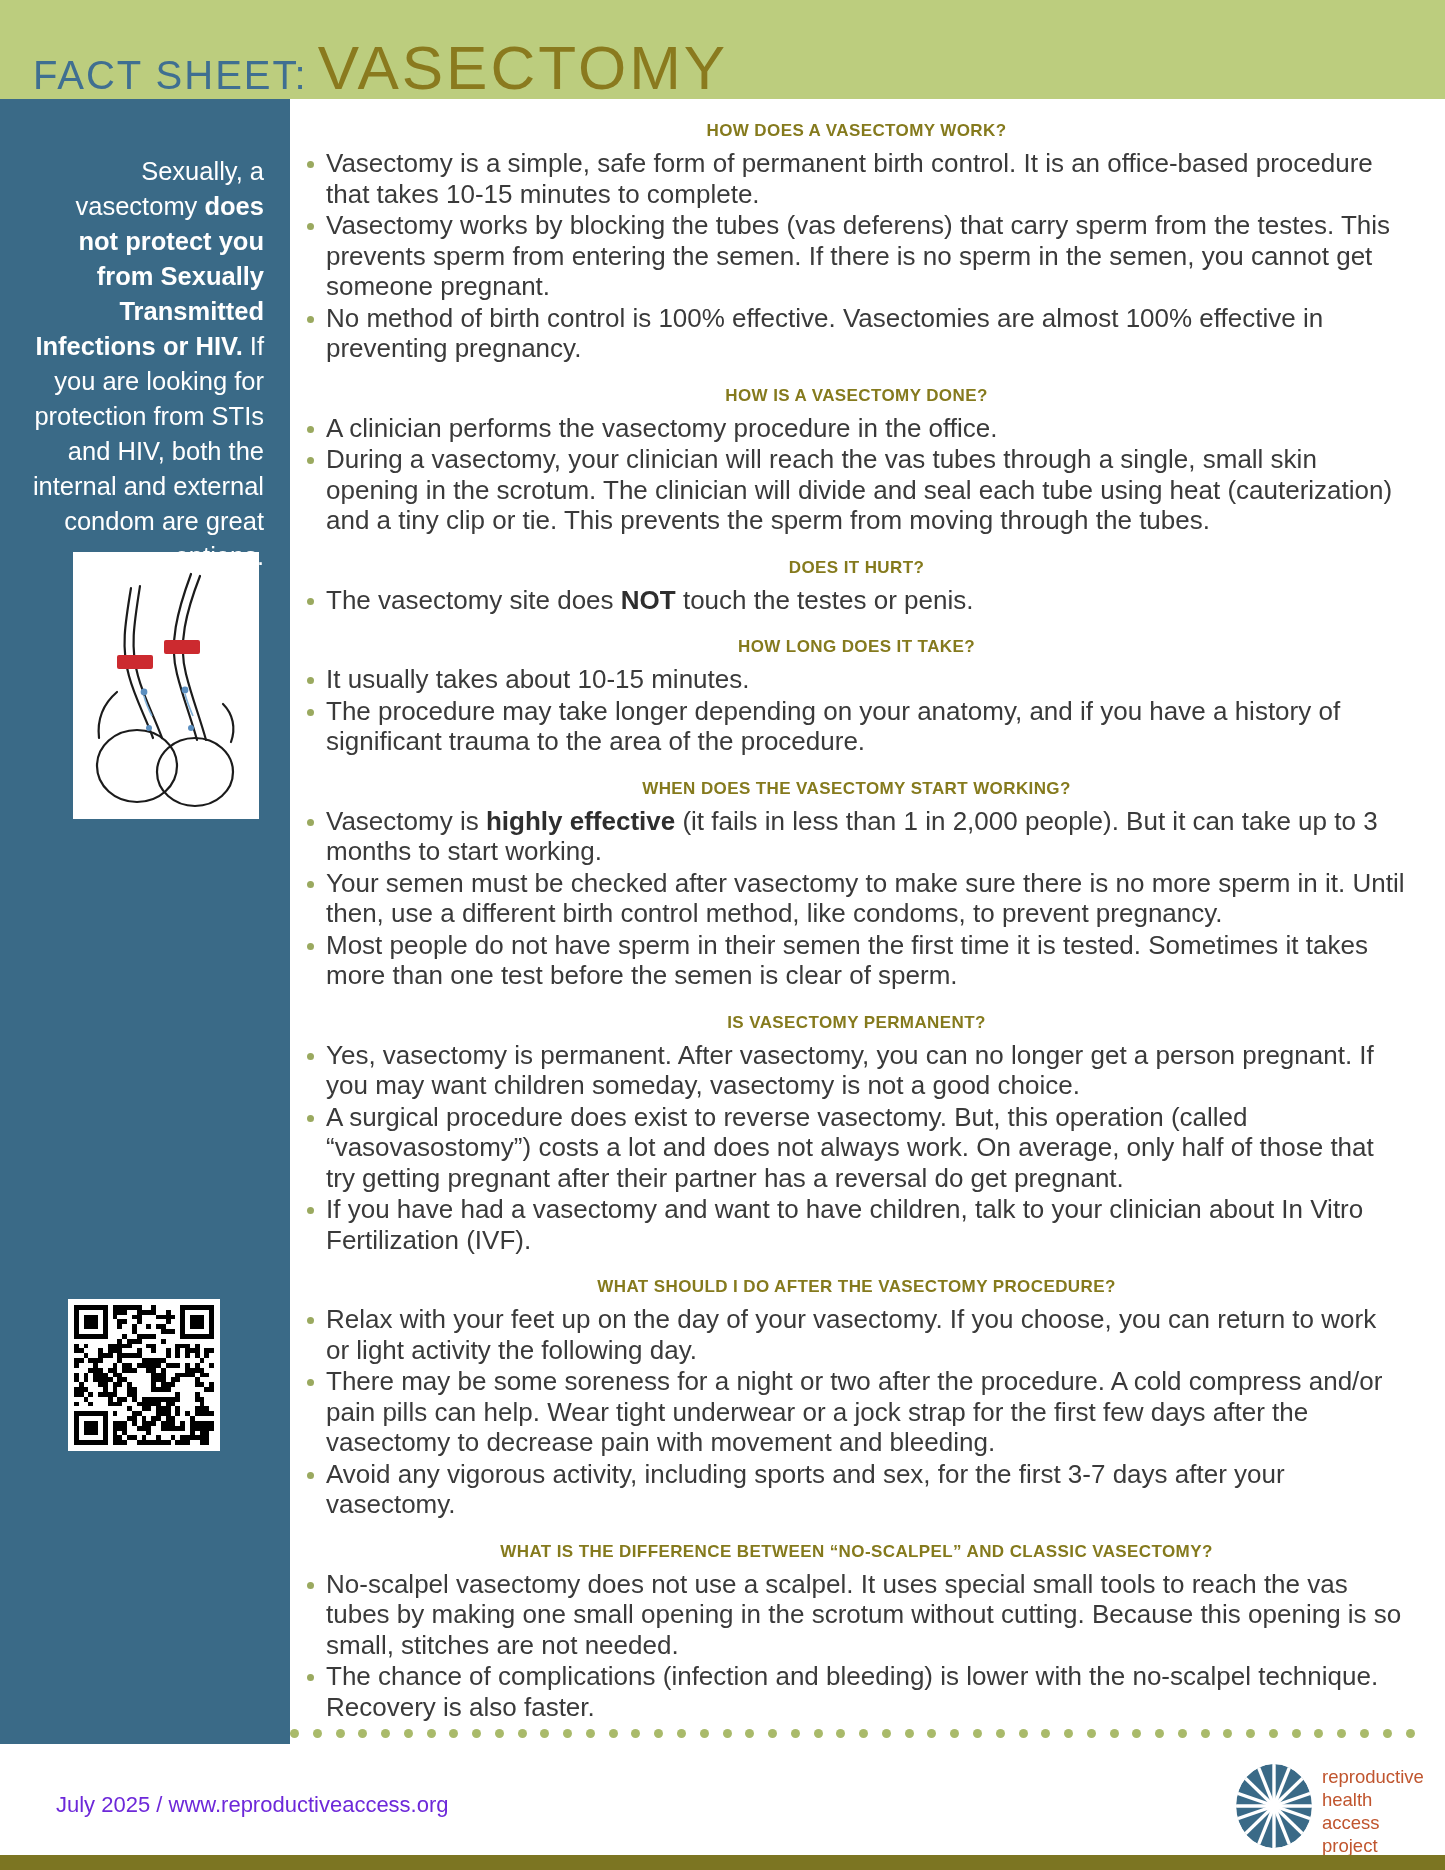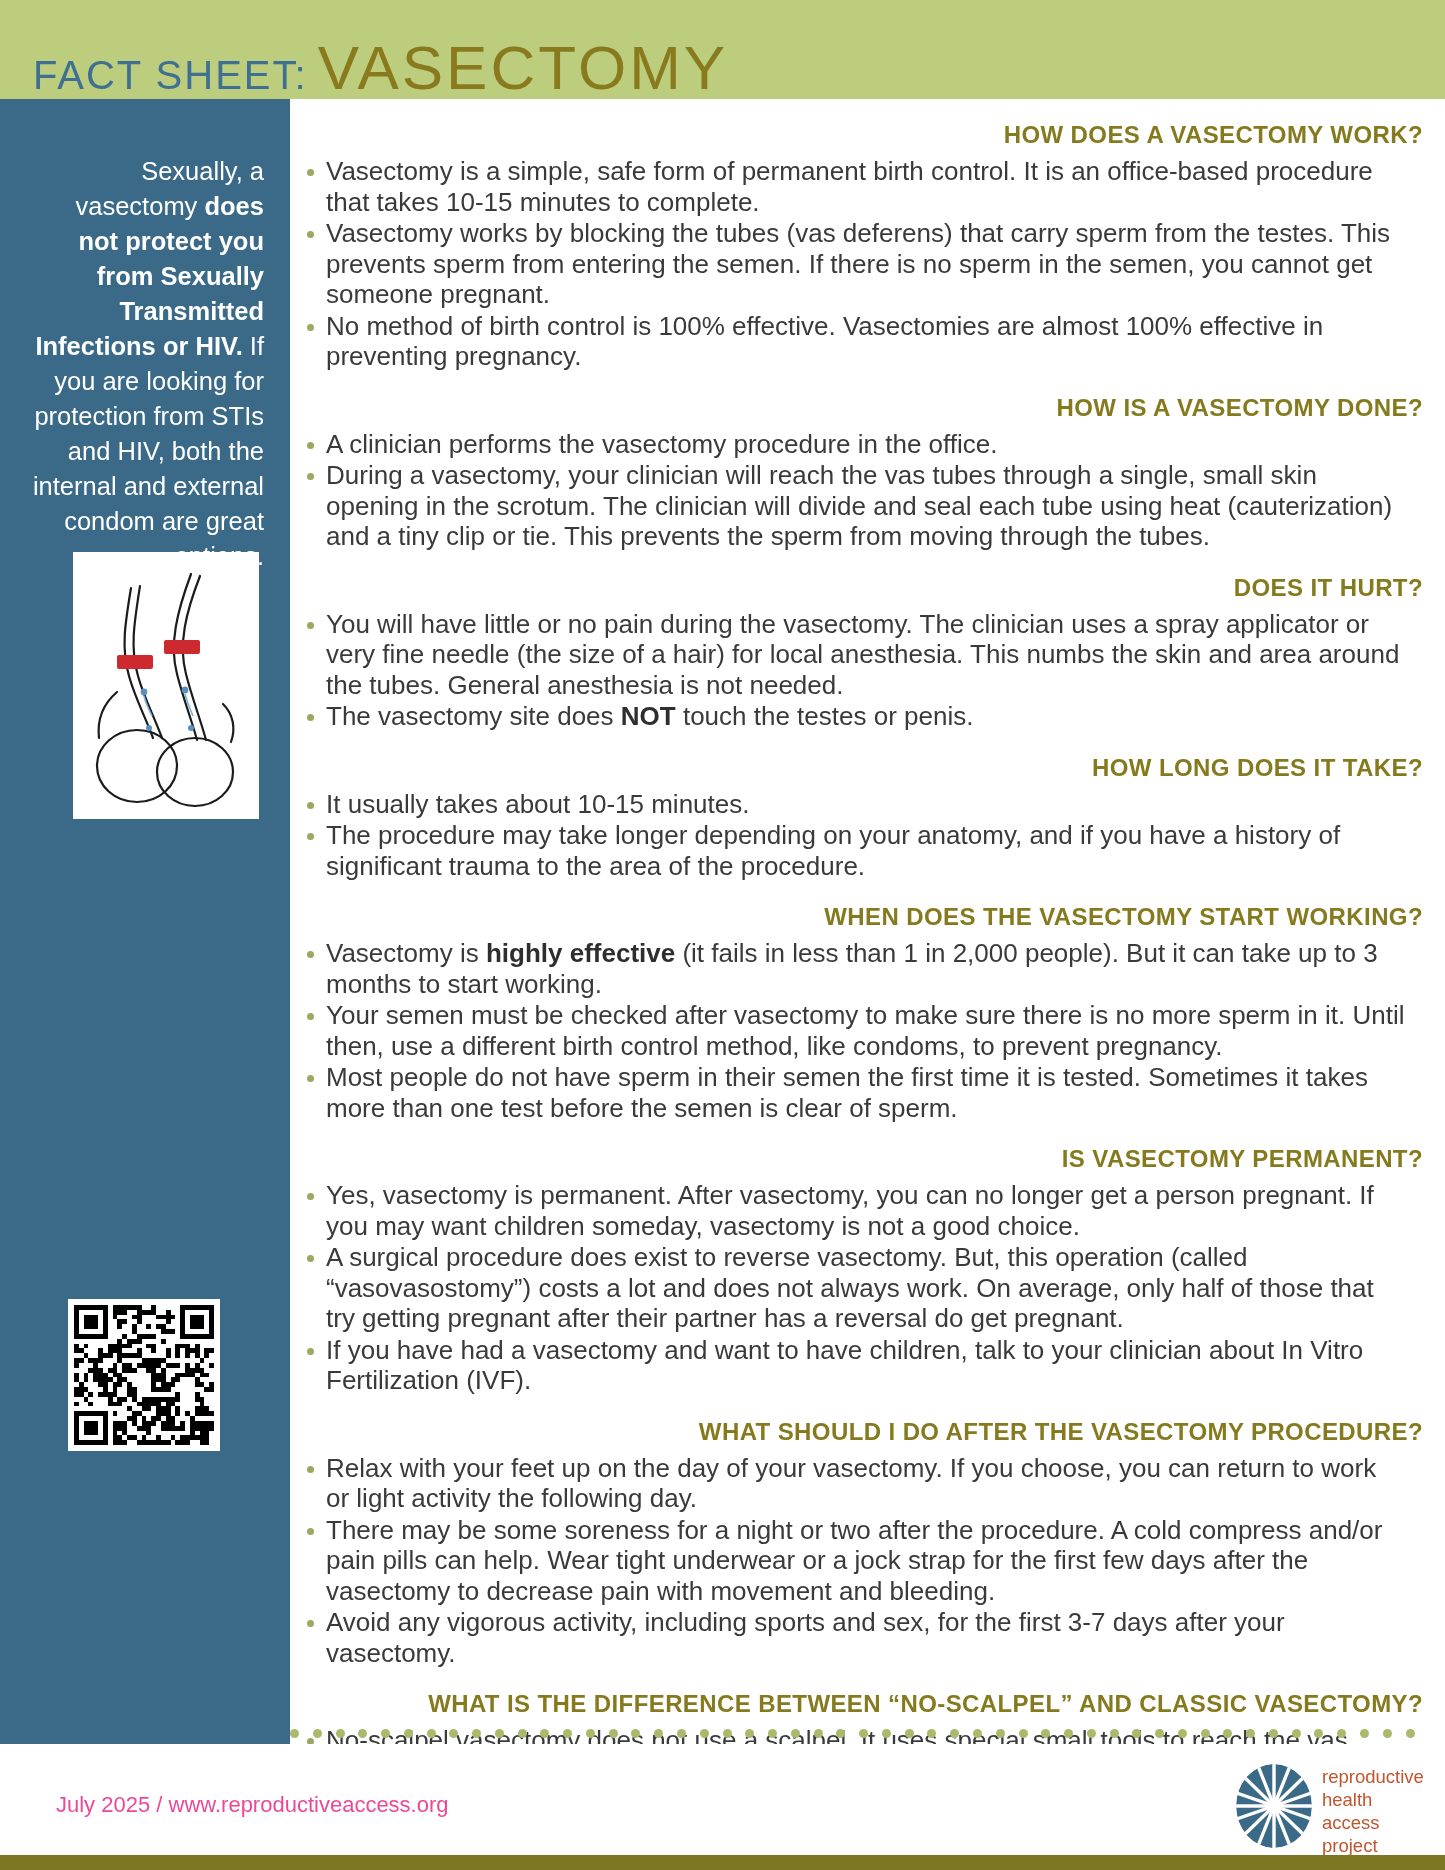--- a/index.html
+++ b/index.html
@@ -99,23 +99,23 @@
   
   .content {
     position: absolute;
     left: 290px;
     top: 99px;
     width: 1155px;
   }
   .section-heading {
     color: #857a1d;
     font-weight: 700;
-    font-size: 24px;
+    font-size: 17px;
     letter-spacing: 0.4px;
-    text-align: right;
+    text-align: center;
     margin: 22px 0 7px 0;
     padding: 0 22px 0 0;
   }
   ul.bullets {
     list-style: none;
     margin: 0;
     padding: 0 40px 0 8px;
   }
   ul.bullets li {
     position: relative;
@@ -161,21 +161,21 @@
     left: 0;
     top: 1744px;
     width: 1445px;
     height: 126px;
     background: #ffffff;
   }
   .footer-text {
     position: absolute;
     left: 56px;
     top: 48px;
-    color: #ec4899;
+    color: #6d28d9;
     font-size: 22px;
   }
   .logo-wrap {
     position: absolute;
     left: 1234px;
     top: 18px;
     width: 230px;
     height: 90px;
   }
   .logo-mark { position: absolute; left: 0; top: 0; }
@@ -1097,21 +1097,20 @@
       <li><span>Vasectomy works by blocking the tubes (vas deferens) that carry sperm from the testes. This prevents sperm from entering the semen. If there is no sperm in the semen, you cannot get someone pregnant.</span></li>
       <li><span>No method of birth control is 100% effective. Vasectomies are almost 100% effective in preventing pregnancy.</span></li>
     </ul>
     <div class="section-heading">HOW IS A VASECTOMY DONE?</div>
     <ul class="bullets">
       <li><span>A clinician performs the vasectomy procedure in the office.</span></li>
       <li><span>  During a vasectomy, your clinician will reach the vas tubes through a single, small skin opening in the scrotum. The clinician will divide and seal each tube using heat (cauterization) and a tiny clip or tie. This prevents the sperm from moving through the tubes.</span></li>
     </ul>
     <div class="section-heading">DOES IT HURT?</div>
     <ul class="bullets">
-      <li><span>You will have little or no pain during the vasectomy. The clinician uses a spray applicator or very fine needle (the size of a hair) for local anesthesia. This numbs the skin and area around the tubes. General anesthesia is not needed.</span></li>
       <li><span>The vasectomy site does </span><b>NOT</b><span> touch the testes or penis.</span></li>
     </ul>
     <div class="section-heading">HOW LONG DOES IT TAKE?</div>
     <ul class="bullets">
       <li><span>It usually takes about 10-15 minutes.</span></li>
       <li><span>The procedure may take longer depending on your anatomy, and if you have a history of significant trauma to the area of the procedure.</span></li>
     </ul>
     <div class="section-heading">WHEN DOES THE VASECTOMY START WORKING?</div>
     <ul class="bullets">
       <li><span>Vasectomy is </span><b>highly effective</b><span> (it fails in less than 1 in 2,000 people). But it can take up to 3 months to start working.</span></li>

